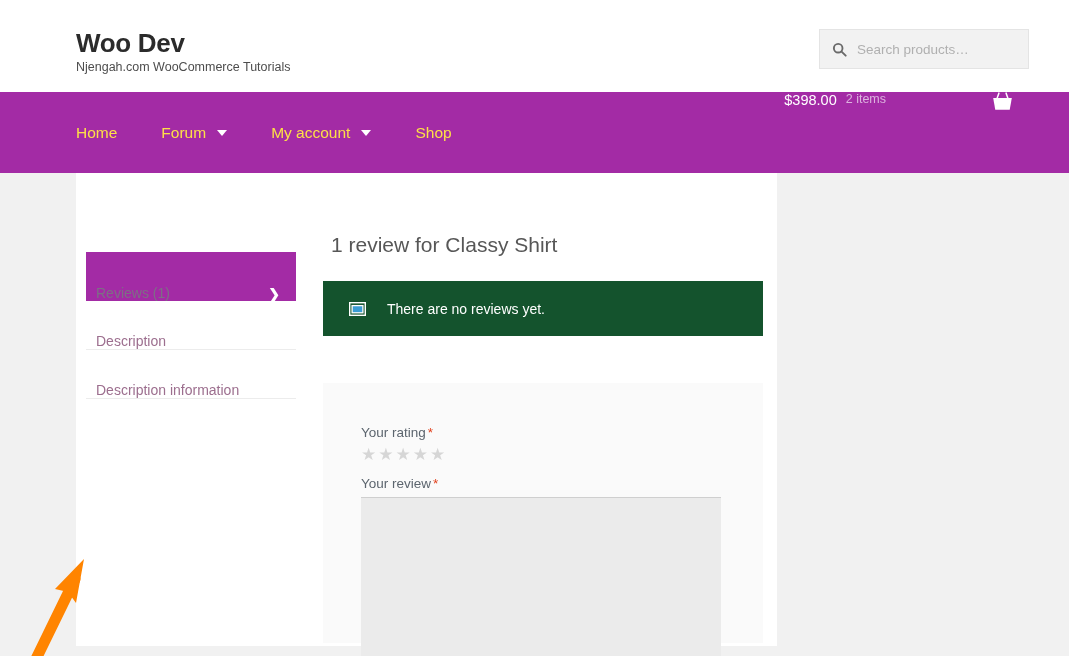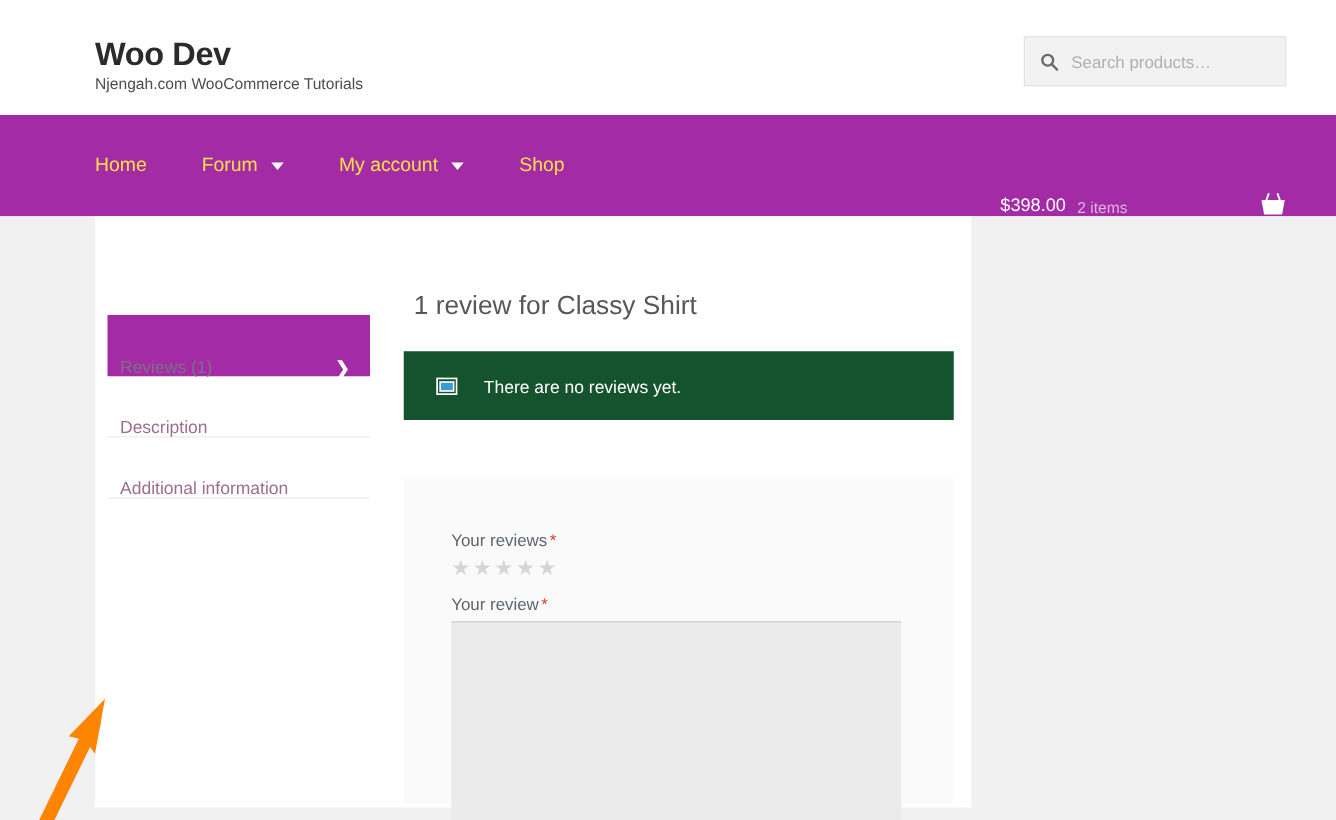--- a/index.html
+++ b/index.html
@@ -96,25 +96,25 @@
   .caret {
     width: 0; height: 0;
     margin-left: 11px;
     border-left: 5.5px solid transparent;
     border-right: 5.5px solid transparent;
     border-top: 6px solid #ffffff;
     display: block;
   }
   .cart-area {
     position: absolute;
-    right: 40px;
+    right: 56px;
     top: 0;
     height: 81px;
     display: flex;
-    align-items: flex-end;
+    align-items: flex-start;
   }
   .cart-total {
     color: #ffffff;
     font-size: 14.5px;
     margin-right: 9px;
   }
   .cart-count {
     color: #dcb3de;
     font-size: 12.5px;
   }
@@ -305,38 +305,38 @@
 
       <div class="tabs">
         <div class="tab active">
           <span>Reviews (1)</span>
           <span class="chev">❯</span>
         </div>
         <div class="tab">
           <span>Description</span>
         </div>
         <div class="tab">
-          <span>Additional information</span>
+          <span>Description information</span>
         </div>
       </div>
 
       <div class="review-panel">
         <h2 class="panel-title">1 review for Classy Shirt</h2>
 
         <div class="notice">
           <svg class="notice-icon" viewBox="0 0 17 14">
             <rect x="0.6" y="0.6" width="15.8" height="12.8" fill="none" stroke="#ffffff" stroke-width="1.6"></rect>
             <rect x="3.1" y="3.6" width="10.8" height="7.2" fill="#3a9cd4" stroke="#ffffff" stroke-width="1.3"></rect>
           </svg>
           <span>There are no reviews yet.</span>
         </div>
 
         <div class="review-form">
           <div class="field-label">
-            <span>Your reviews</span><span class="req">*</span>
+            <span>Your rating</span><span class="req">*</span>
           </div>
           <div class="stars">★★★★★</div>
 
           <div class="field-label">
             <span>Your review</span><span class="req">*</span>
           </div>
           <textarea class="review-textarea" placeholder="" style=""></textarea>
         </div>
       </div>
 

